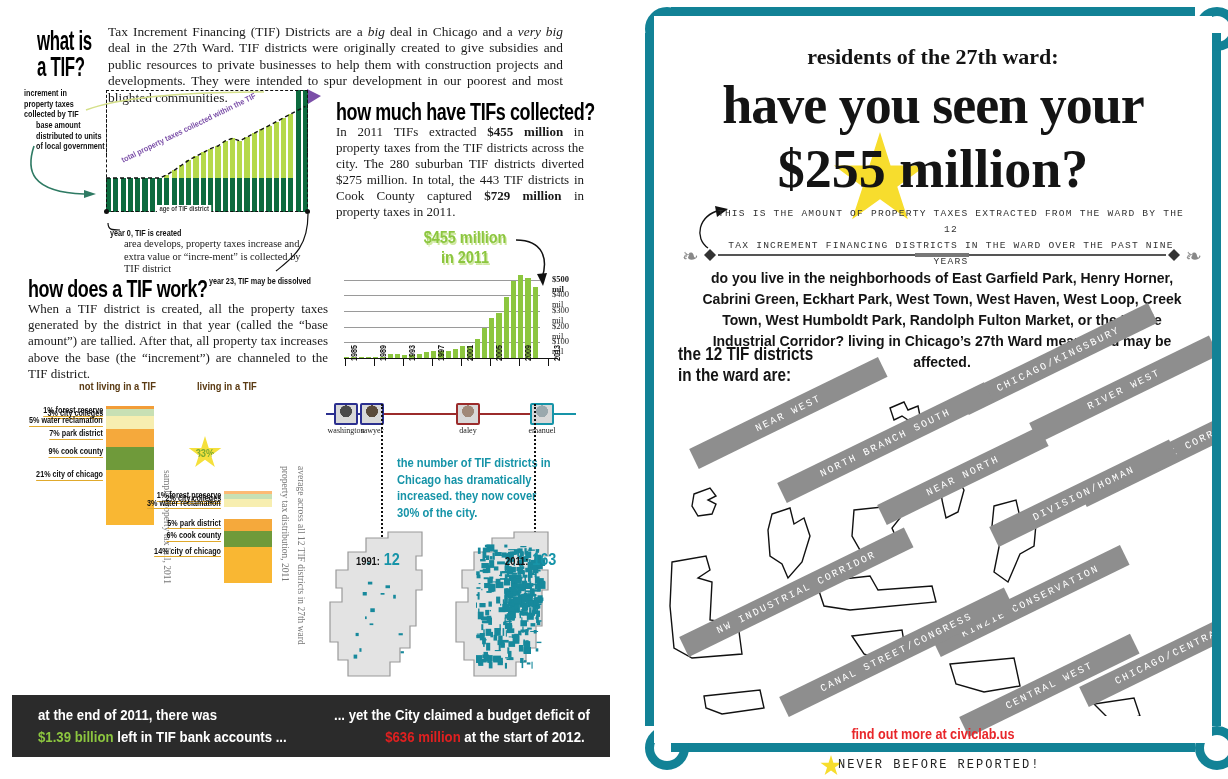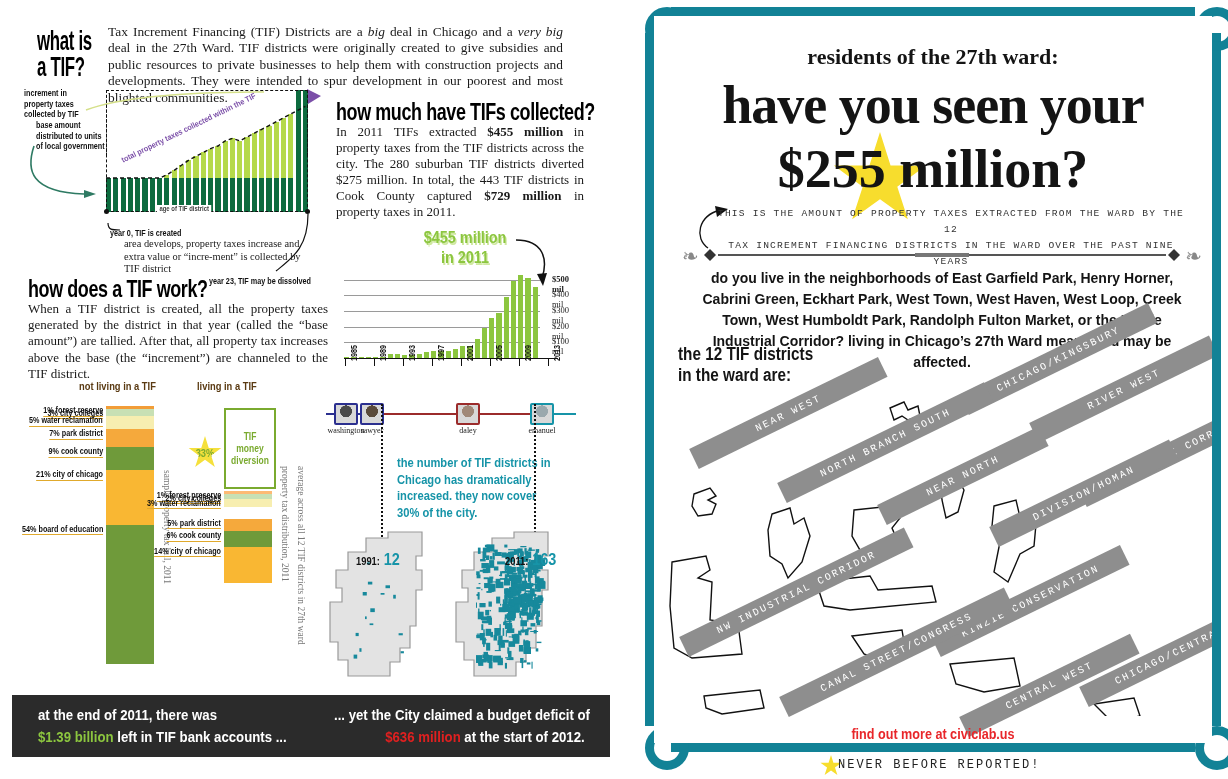--- a/index.html
+++ b/index.html
@@ -996,23 +996,20 @@
           </div>
           <div class="tb-seg" style="height: 18.06px; background: rgb(245, 169, 60);">
             <div class="seg-label">7% park district</div>
           </div>
           <div class="tb-seg" style="height: 23.22px; background: rgb(111, 154, 58);">
             <div class="seg-label">9% cook county</div>
           </div>
           <div class="tb-seg" style="height: 54.18px; background: rgb(249, 183, 51);">
             <div class="seg-label">21% city of chicago</div>
           </div>
-          <div class="tb-seg" style="height: 139.32px; background: rgb(111, 154, 58);">
-            <div class="seg-label">54% board of education</div>
-          </div>
         </div>
       <div class="tb-axis-note" style="left:132px;top:90px;">sample property tax bill, 2011</div>
 
       <div class="tb-col" id="tb-right" style="left: 194px; top: 111.14px;">
           <div class="tb-seg" style="height: 2.58px; background: #fdba74;">
             <div class="seg-label">1% forest preserve</div>
           </div>
           <div class="tb-seg" style="height: 5.16px; background: rgb(200, 224, 180);">
             <div class="seg-label">2% city colleges</div>
           </div>
@@ -1022,23 +1019,20 @@
           <div class="tb-seg" style="height: 12.9px; background: rgb(245, 169, 60); margin-top: 12px;">
             <div class="seg-label">5% park district</div>
           </div>
           <div class="tb-seg" style="height: 15.48px; background: rgb(111, 154, 58);">
             <div class="seg-label">6% cook county</div>
           </div>
           <div class="tb-seg" style="height: 36.12px; background: rgb(249, 183, 51);">
             <div class="seg-label">14% city of chicago</div>
           </div>
         </div>
-      <div id="tif-diversion-box" style="left: 194px; top: 28px; height: 81.14px;">
-        <span>TIF money diversion</span>
-      </div>
       <div class="star-badge" id="diversion-star" style="left: 158px; top: 56px;">
         <span>33%</span>
       </div>
       <div class="tb-axis-note" style="left:250px;top:86px;">property tax distribution, 2011</div>
       <div class="tb-axis-note" style="left:266px;top:86px;">average across all 12 TIF districts in 27th ward</div>
     </div>
 
     <div id="bottom-banner">
       <div class="bb-col" style="left:26px;">
         <div><span>at the end of </span><b>2011</b><span>, there was</span></div>

